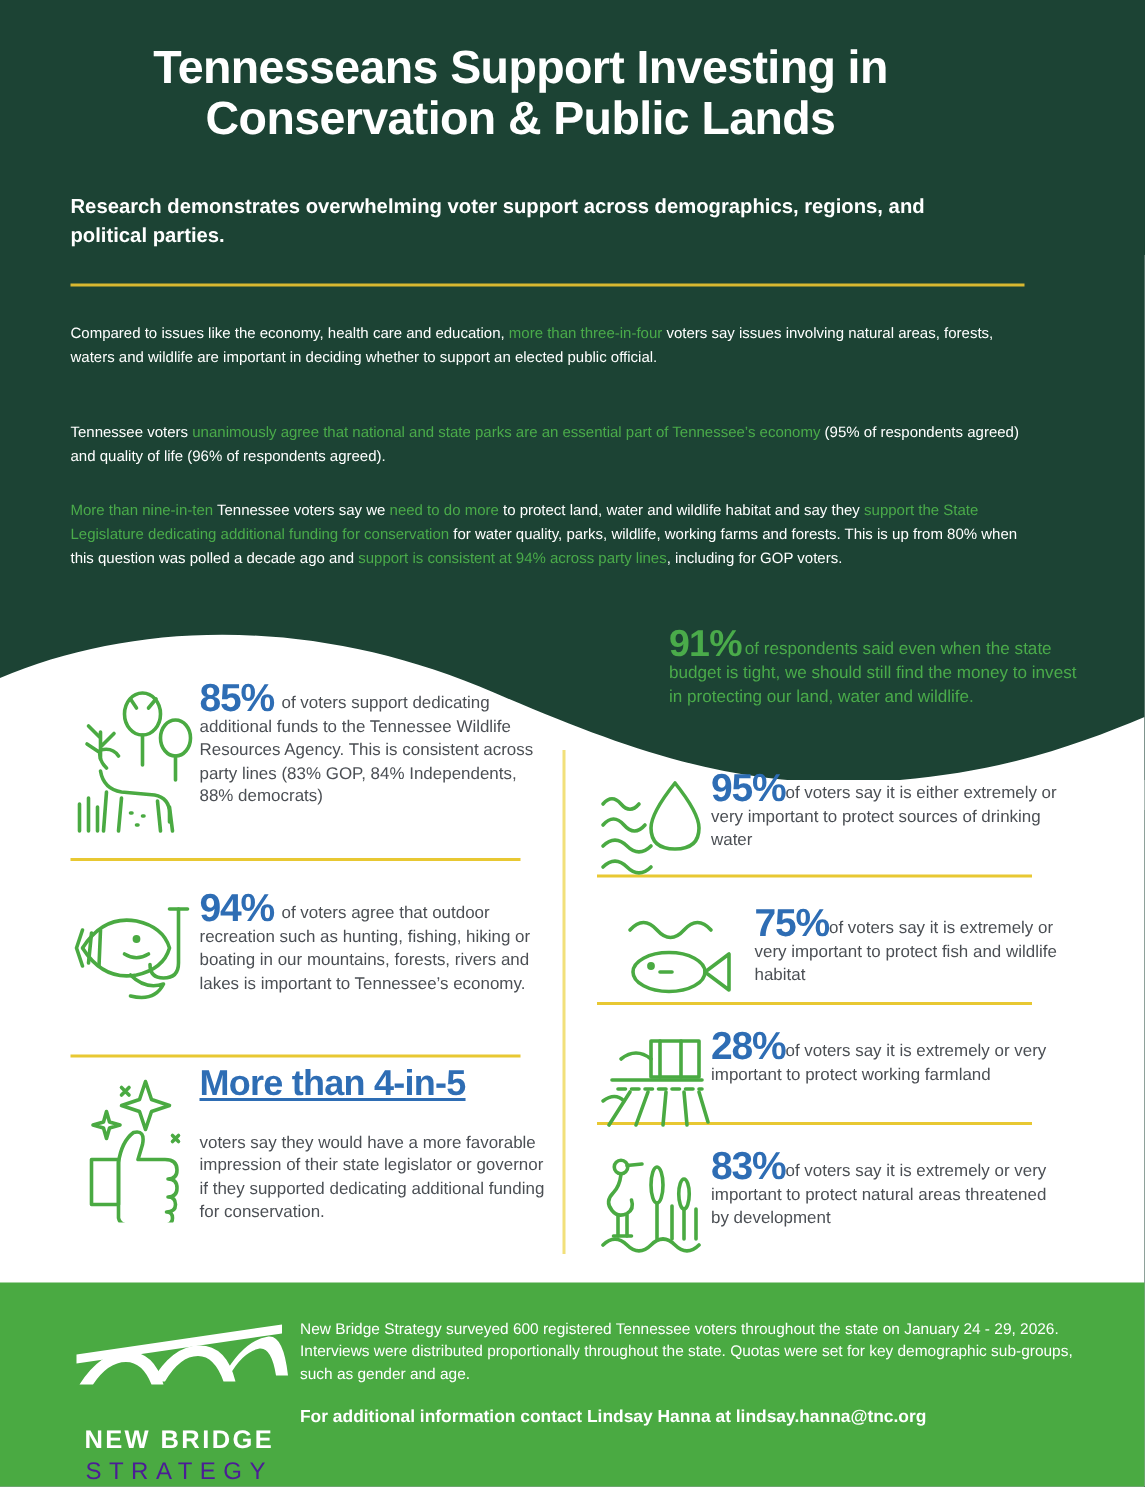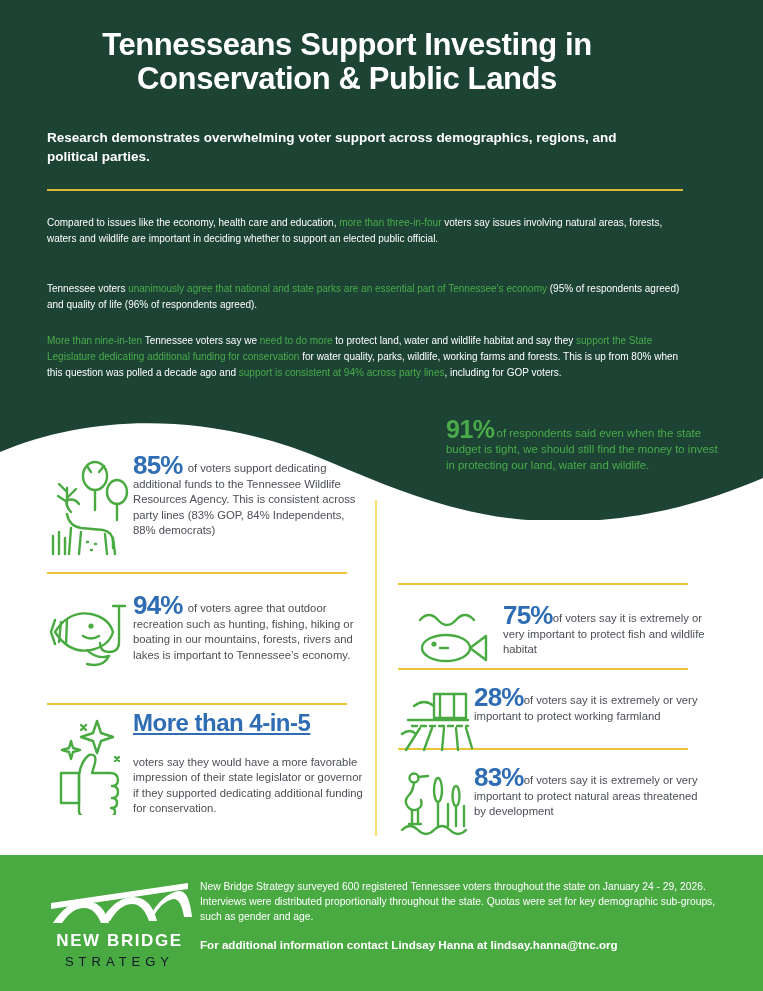--- a/index.html
+++ b/index.html
@@ -91,24 +91,24 @@
   #rule-r3{ left:398px; top:348px; width:290px; }
 
   
   #footer{
     position:absolute; left:0; top:855px; width:763px; height:136px;
     background:#4aaa42; z-index:6;
   }
   #footer-logo{ position:absolute; left:47px; top:22px; width:145px; }
   #logo-word1{
     color:#fff; font-size:17px; font-weight:bold; letter-spacing:1.6px;
-    text-align:center; margin-top:2px;
+    text-align:center; margin-top:20px;
   }
   #logo-word2{
-    color:#0f172a; font-size:13px; letter-spacing:5px;
+    color:#4c1d95; font-size:16px; letter-spacing:5px;
     text-align:center; margin-top:3px;
   }
   #footer-note{
     position:absolute; left:200px; top:24px; width:520px;
     color:#ffffff; font-size:10.3px; line-height:15px;
   }
   #footer-contact{
     position:absolute; left:200px; top:83px; width:520px;
     color:#ffffff; font-size:11.6px; font-weight:bold;
   }
@@ -192,20 +192,34 @@
         <path d="M68 42 l4 4 M72 42 l-4 4"></path>
         <path d="M14 58 L32 58 L32 88 L14 88 Z"></path>
         <path d="M32 60 q2 -14 10 -20 q8 -2 6 8 l-3 10 l18 0 q8 0 8 7 q0 6 -6 6 q6 0 6 6 q0 6 -6 6 q5 0 5 5 q0 5 -6 5 q4 0 4 4 q0 5 -7 5 l-21 0 q-7 0 -8 -5 Z"></path>
       </svg>
     </span>
     <span class="txt">
       <span class="bigtitle">More than 4-in-5</span><span>voters say they would have a more favorable impression of their state legislator or governor if they supported dedicating additional funding for conservation.</span>
     </span>
   </div>
 
+  <div id="stat-95" class="stat">
+    <span class="ico">
+      <svg width="76" height="70" viewBox="0 0 76 70" fill="none" stroke="#4aaa42" stroke-width="2.4" stroke-linecap="round" stroke-linejoin="round">
+        <path d="M52 4 q16 20 16 30 q0 14 -16 14 q-16 0 -16 -14 q0 -10 16 -30 Z"></path>
+        <path d="M4 18 q6 -7 12 0 t12 0"></path>
+        <path d="M4 32 q7 -8 14 0 t14 0"></path>
+        <path d="M4 46 q8 -8 16 0 t16 0"></path>
+        <path d="M4 60 q8 -8 16 0 t16 0"></path>
+      </svg>
+    </span>
+    <span class="txt">
+      <span class="num">95%</span><span>of voters say it is either extremely or very important to protect sources of drinking water</span>
+    </span>
+  </div>
 
   <div id="stat-75" class="stat">
     <span class="ico">
       <svg width="76" height="62" viewBox="0 0 76 62" fill="none" stroke="#4aaa42" stroke-width="2.4" stroke-linecap="round" stroke-linejoin="round">
         <path d="M4 12 q9 -10 18 0 t18 0 q9 -10 18 0"></path>
         <ellipse cx="30" cy="40" rx="24" ry="13"></ellipse>
         <path d="M54 40 L70 28 L70 52 Z"></path>
         <circle cx="18" cy="36" r="2.6" fill="#4aaa42" stroke="none"></circle>
         <path d="M24 40 L32 40"></path>
       </svg>

